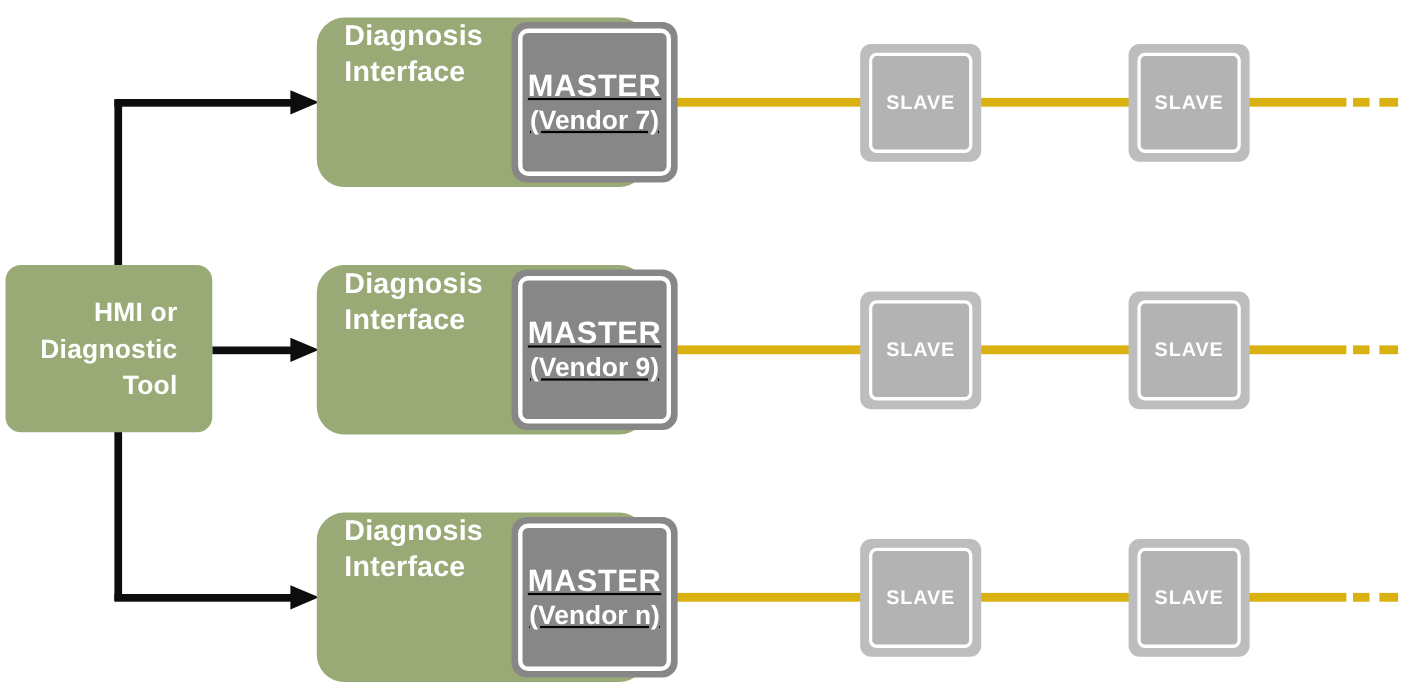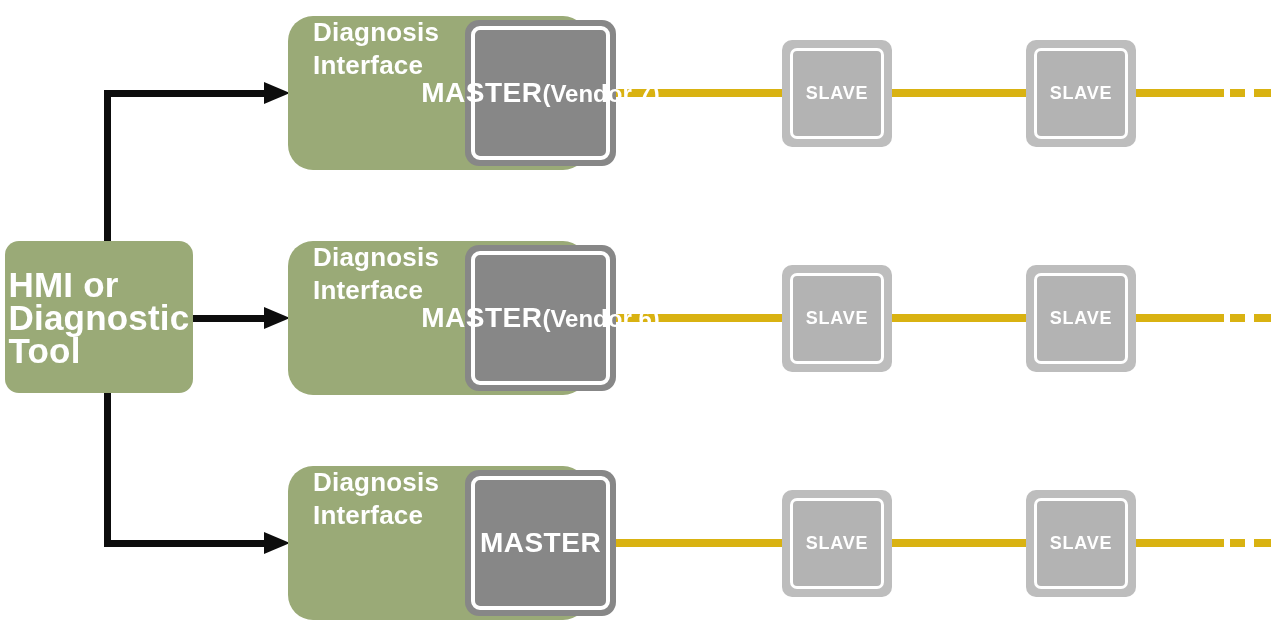--- a/index.html
+++ b/index.html
@@ -49,21 +49,21 @@
   .master{
     position:absolute;left:465px;top:4px;
     width:151px;height:146px;
     background:var(--master-gray);border-radius:14px;
     padding:6px;
   }
   .master-inner{
     width:100%;height:100%;
     background:var(--master-gray);
     border:4px solid var(--text-white);border-radius:9px;
-    display:flex;align-items:center;justify-content:center;
+    display:flex;flex-direction:column;align-items:center;justify-content:center;text-decoration:underline;
   }
   .master-title{color:var(--text-white);font-size:28px;font-weight:700;letter-spacing:0.5px;}
   .master-vendor{color:var(--text-white);font-size:24px;font-weight:700;margin-top:2px;white-space:nowrap;}
   .slave{
     position:absolute;top:24px;
     width:110px;height:107px;
     background:var(--slave-ring);border-radius:10px;
     padding:8px;
   }
   .slave.s1{left:782px;}
@@ -75,22 +75,22 @@
     display:flex;align-items:center;justify-content:center;
   }
   .slave-label{color:var(--text-white);font-size:18px;font-weight:700;letter-spacing:0.8px;}
   .hmi{
     position:absolute;left:5px;top:241px;
     width:188px;height:152px;
     background:var(--green);border-radius:14px;
     display:flex;align-items:center;justify-content:center;
   }
   .hmi-label{
-    color:var(--text-white);font-size:35px;font-weight:700;
-    line-height:33px;text-align:left;white-space:pre-line;letter-spacing:0.2px;
+    color:var(--text-white);font-size:24px;font-weight:700;
+    line-height:33px;text-align:right;white-space:pre-line;letter-spacing:0.2px;
   }
 </style>
 </head>
 <body>
 
 <div class="canvas">
 
   <div class="vline" style="left:104px;top:91px;height:152px;"></div>
   <div class="vline" style="left:104px;top:391px;height:155px;"></div>
 
@@ -139,21 +139,21 @@
     <div class="bus-line"></div>
     <div class="bus-dash d1"></div>
     <div class="bus-dash d2"></div>
     <div class="iface">
       <div class="iface-label">Diagnosis
 Interface</div>
     </div>
     <div class="master">
       <div class="master-inner">
         <div class="master-title">MASTER</div>
-        <div class="master-vendor">(Vendor 6)</div>
+        <div class="master-vendor">(Vendor 9)</div>
       </div>
     </div>
     <div class="slave s1">
       <div class="slave-inner">
         <div class="slave-label">SLAVE</div>
       </div>
     </div>
     <div class="slave s2">
       <div class="slave-inner">
         <div class="slave-label">SLAVE</div>
@@ -165,20 +165,21 @@
     <div class="bus-line"></div>
     <div class="bus-dash d1"></div>
     <div class="bus-dash d2"></div>
     <div class="iface">
       <div class="iface-label">Diagnosis
 Interface</div>
     </div>
     <div class="master">
       <div class="master-inner">
         <div class="master-title">MASTER</div>
+        <div class="master-vendor">(Vendor n)</div>
       </div>
     </div>
     <div class="slave s1">
       <div class="slave-inner">
         <div class="slave-label">SLAVE</div>
       </div>
     </div>
     <div class="slave s2">
       <div class="slave-inner">
         <div class="slave-label">SLAVE</div>

